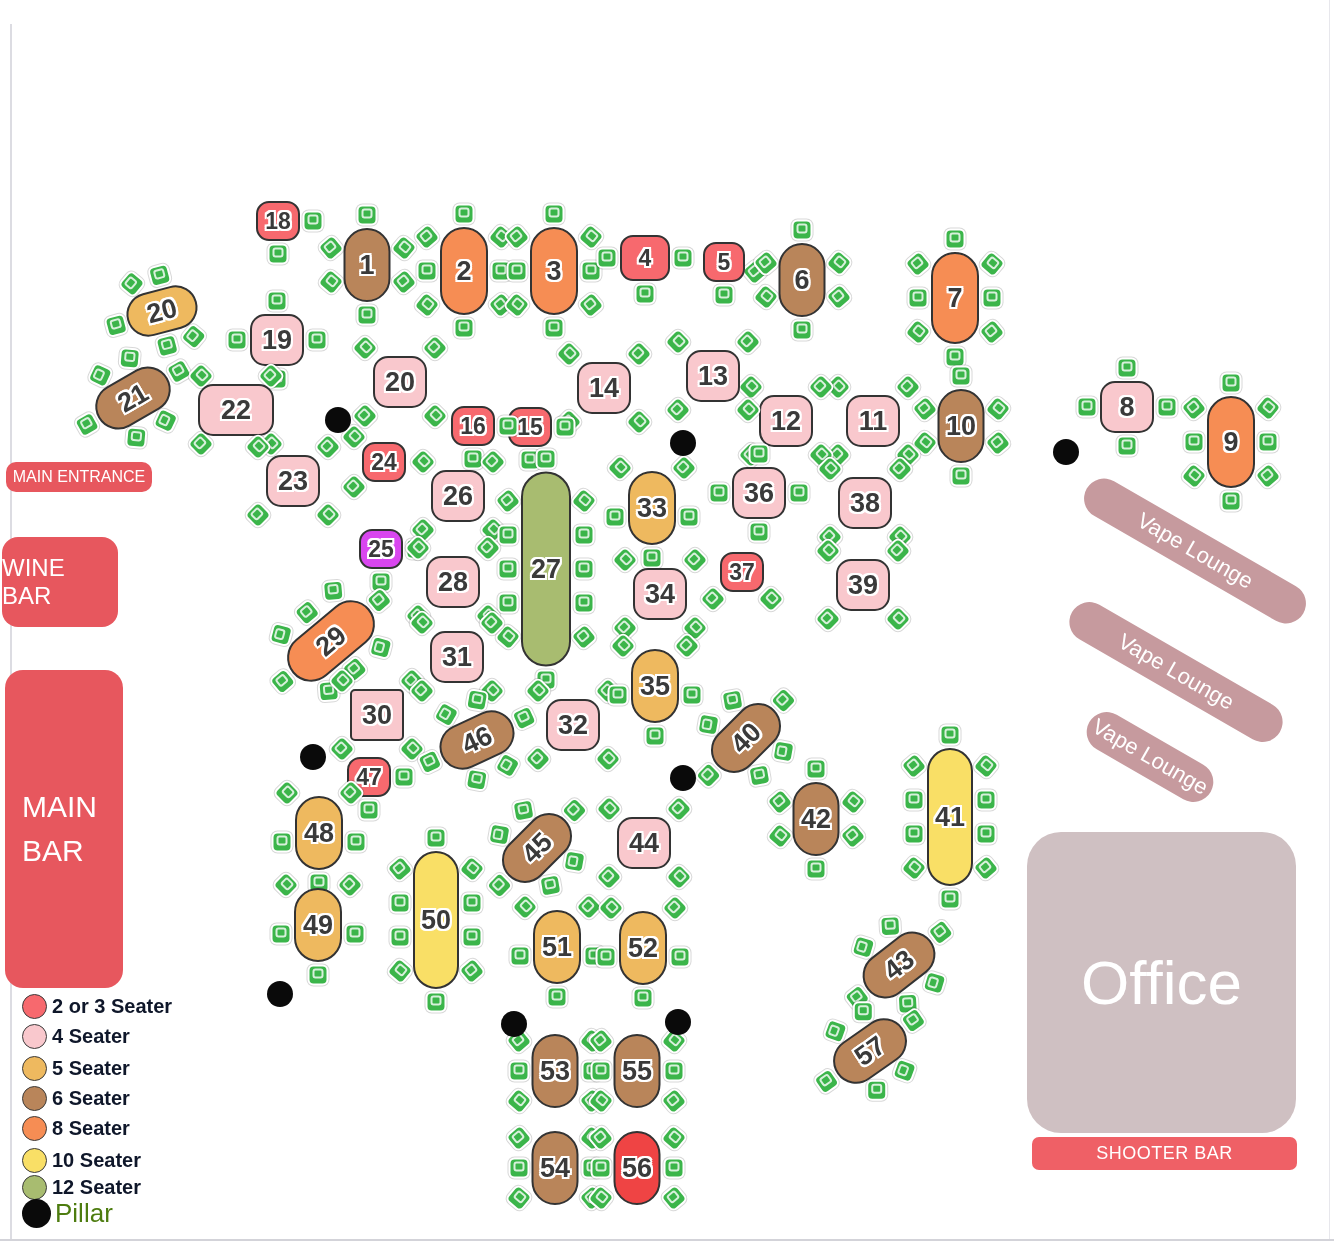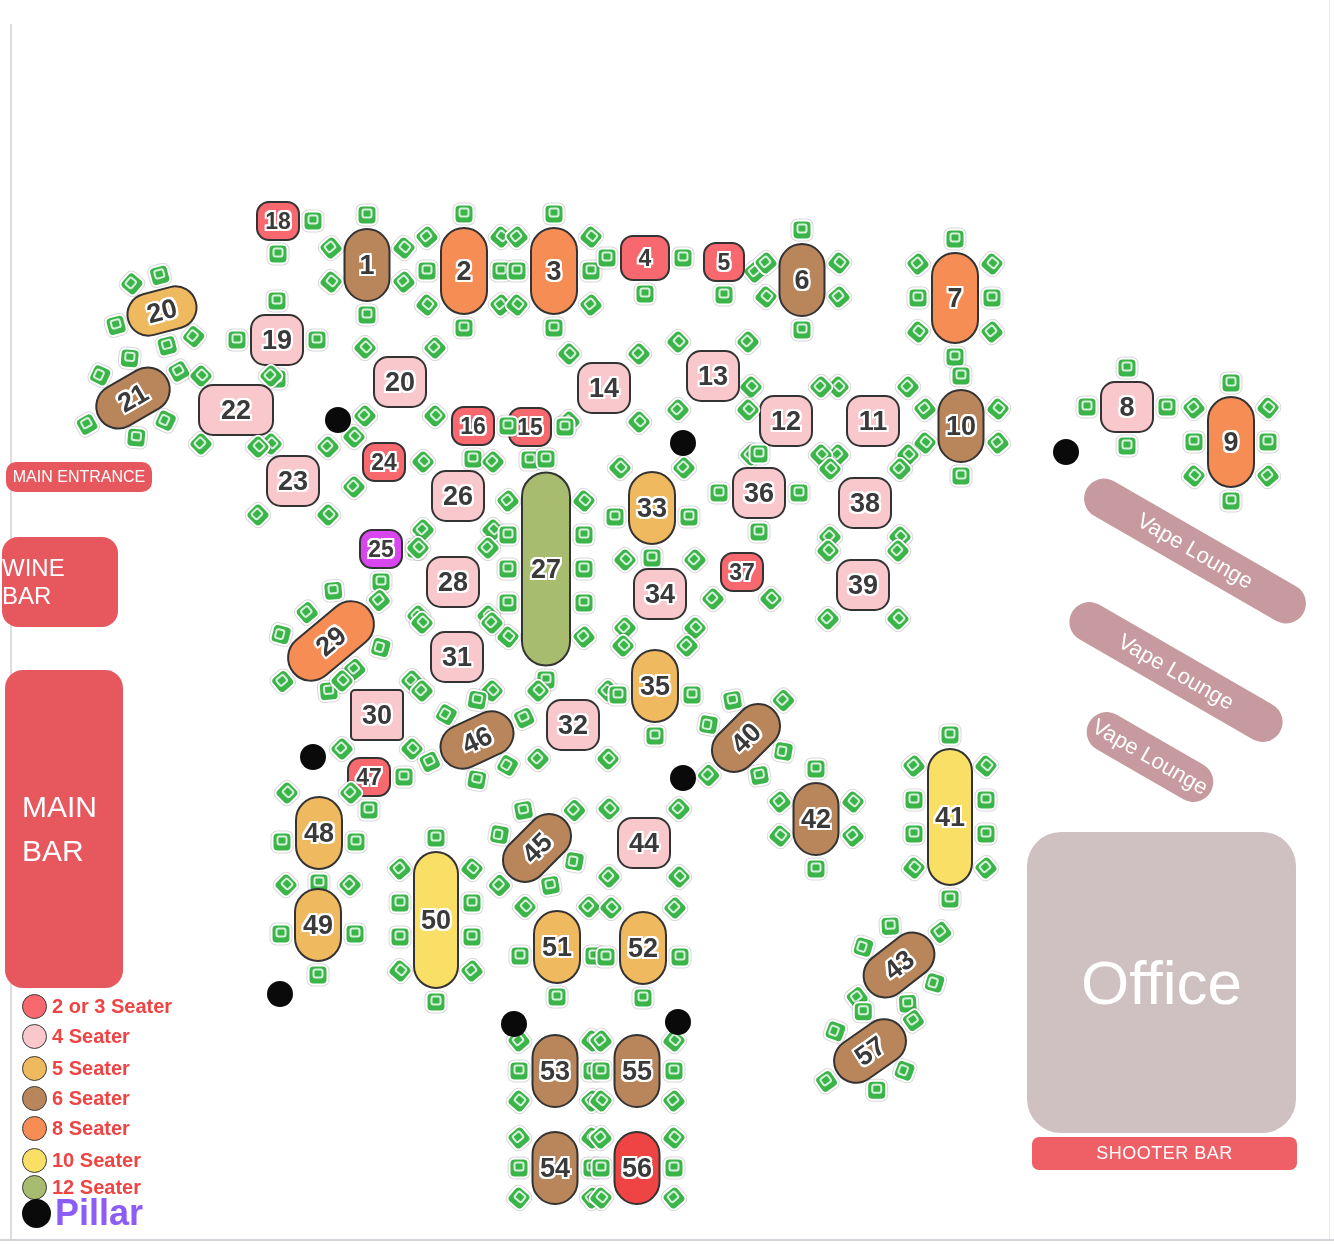--- a/index.html
+++ b/index.html
@@ -42,23 +42,23 @@
         text-shadow:-2px -2px 0 #fff,2px -2px 0 #fff,-2px 2px 0 #fff,2px 2px 0 #fff,
                     -2px 0 0 #fff,2px 0 0 #fff,0 -2px 0 #fff,0 2px 0 #fff;}
 
   .pillar{position:absolute;width:26px;height:26px;border-radius:50%;background:#0a0a0a;
           transform:translate(-50%,-50%);}
 
   
   .lrow{position:absolute;display:flex;align-items:center;height:28px;}
   .lcirc{width:25px;height:25px;border-radius:50%;border:1.5px solid #3a3a3a;box-sizing:border-box;
          margin-right:5px;flex:0 0 auto;}
-  .llabel{font-size:20px;font-weight:700;color:#ef4444;white-space:nowrap;}
+  .llabel{font-size:20px;font-weight:700;color:#0f172a;white-space:nowrap;}
   .lrow-pillar .lcirc{width:29px;height:29px;border:none;background:#0a0a0a;margin-right:4px;}
-  .lrow-pillar .llabel{font-size:36px;font-weight:700;color:#8b5cf6;}
+  .lrow-pillar .llabel{font-size:26px;font-weight:400;color:#4d7c0f;}
 </style>
 </head>
 <body>
 
 <div id="floor">
   <div class="edge-left"></div>
   <div class="edge-bottom"></div>
   <div class="edge-right"></div>
 
 

